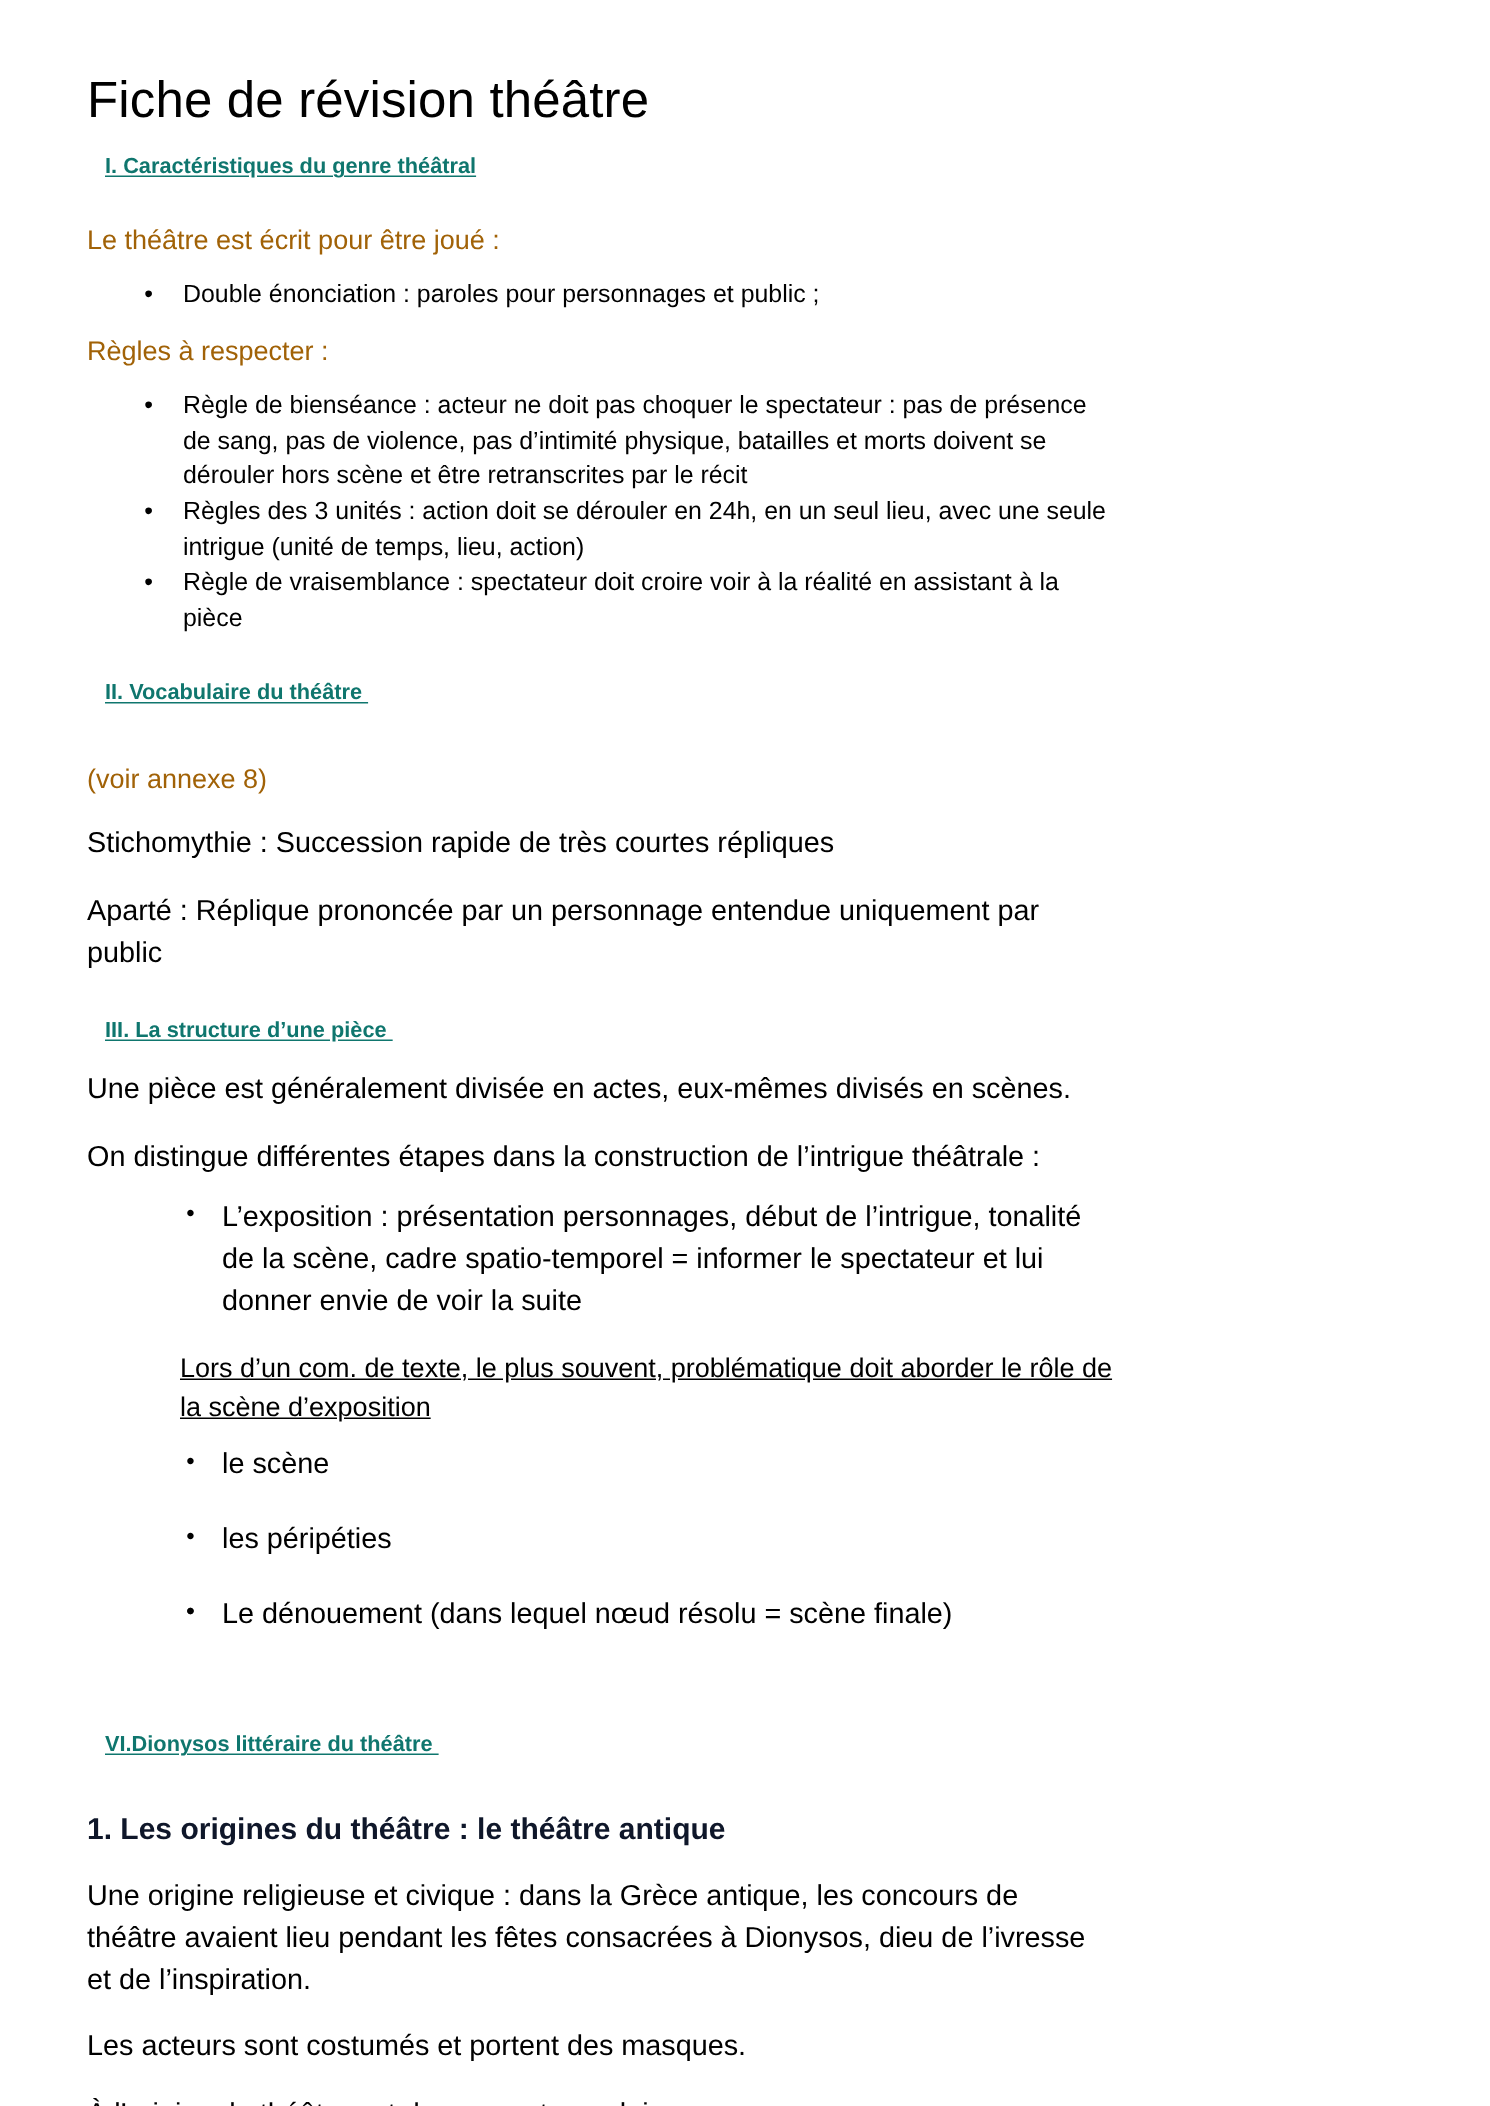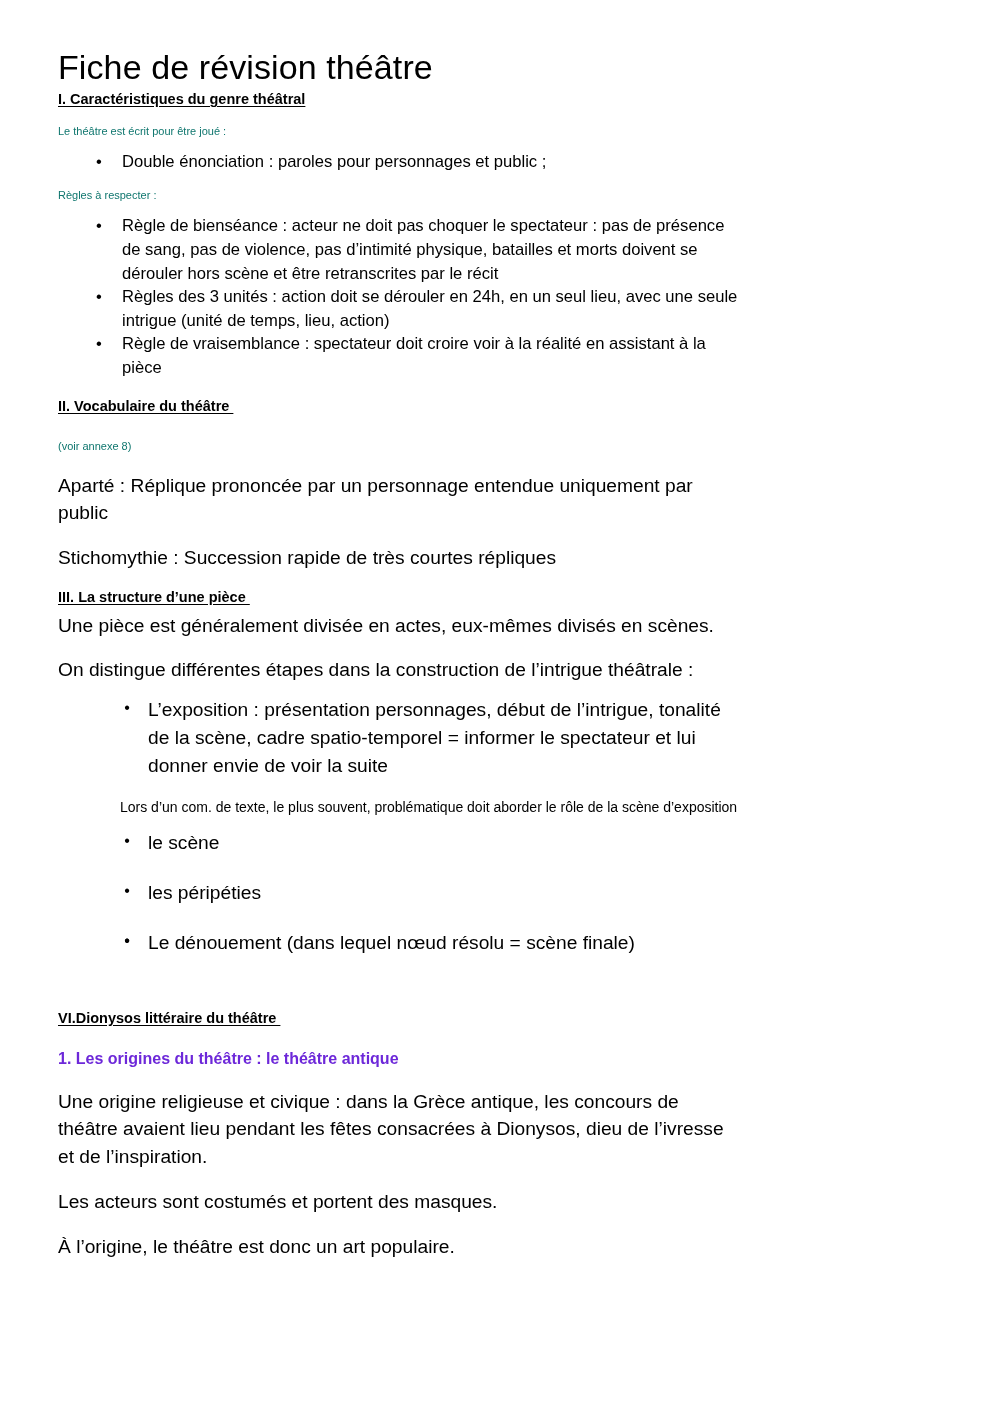--- a/index.html
+++ b/index.html
@@ -26,39 +26,39 @@
   .doc-title {
     font-size: 34px;
     font-weight: 400;
     line-height: 1.12;
     margin: 0 0 4px 0;
     letter-spacing: 0.1px;
     color: #000;
   }
 
   .sec-head {
-    color: #000000;
+    color: #0f766e;
     font-weight: bold;
     font-size: 14.5px;
     text-decoration: underline;
     text-underline-offset: 2px;
-    margin: 0;
+    margin: 12px;
     padding: 0;
     line-height: 1.35;
     white-space: pre;
     display: inline-block;
   }
   .sec-head-wrap { margin: 6px 0 0 0; }
   .sec-head-wrap.tight { margin-top: 2px; }
 
   p.body-s {
-    font-size: 11px;
+    font-size: 18px;
     line-height: 1.42;
     margin: 14px 0 0 0;
-    color: #0f766e;
+    color: #a16207;
   }
   p.body-l {
     font-size: 19.2px;
     line-height: 1.45;
     margin: 17px 0 0 0;
     color: #000;
   }
   p.body-l.tighter { margin-top: 4px; }
 
   ul {
@@ -93,32 +93,33 @@
   ul.lvl2 { margin-top: 12px; }
   ul.lvl2 > li {
     font-size: 19.2px;
     line-height: 1.45;
     padding-left: 90px;
   }
   ul.lvl2 > li .bullet { left: 62px; font-size: 16px; }
   ul.lvl2 > li + li { margin-top: 22px; }
 
   p.indent-l {
-    font-size: 14px;
+    font-size: 18px;
     line-height: 1.45;
     margin: 17px 0 0 0;
     padding-left: 62px;
+    text-decoration: underline;
   }
 
   h3.sub-head {
-    font-size: 16px;
+    font-size: 20px;
     font-weight: bold;
     line-height: 1.4;
     margin: 20px 0 0 0;
-    color: #6d28d9;
+    color: #0f172a;
   }
 
   .spacer-para { height: 30px; }
 </style>
 </head>
 <body>
 
 <div class="page">
 
   <h1 class="doc-title">Fiche de révision théâtre</h1>
@@ -152,22 +153,22 @@
       <span>Règle de vraisemblance : spectateur doit croire voir à la réalité en assistant à la pièce</span>
     </li>
   </ul>
 
   <div class="sec-head-wrap" style="margin-top:18px;">
     <span class="sec-head">II. Vocabulaire du théâtre </span>
   </div>
 
   <p class="body-s" style="margin-top:22px;">(voir annexe 8)</p>
 
+  <p class="body-l">Stichomythie : Succession rapide de très courtes répliques</p>
   <p class="body-l">Aparté : Réplique prononcée par un personnage entendue uniquement par public</p>
-  <p class="body-l">Stichomythie : Succession rapide de très courtes répliques</p>
 
   <div class="sec-head-wrap" style="margin-top:16px;">
     <span class="sec-head">III. La structure d’une pièce </span>
   </div>
 
   <p class="body-l tighter">Une pièce est généralement divisée en actes, eux-mêmes divisés en scènes.</p>
   <p class="body-l">On distingue différentes étapes dans la construction de l’intrigue théâtrale :</p>
 
   <ul class="lvl2 no-gap">
     <li>

